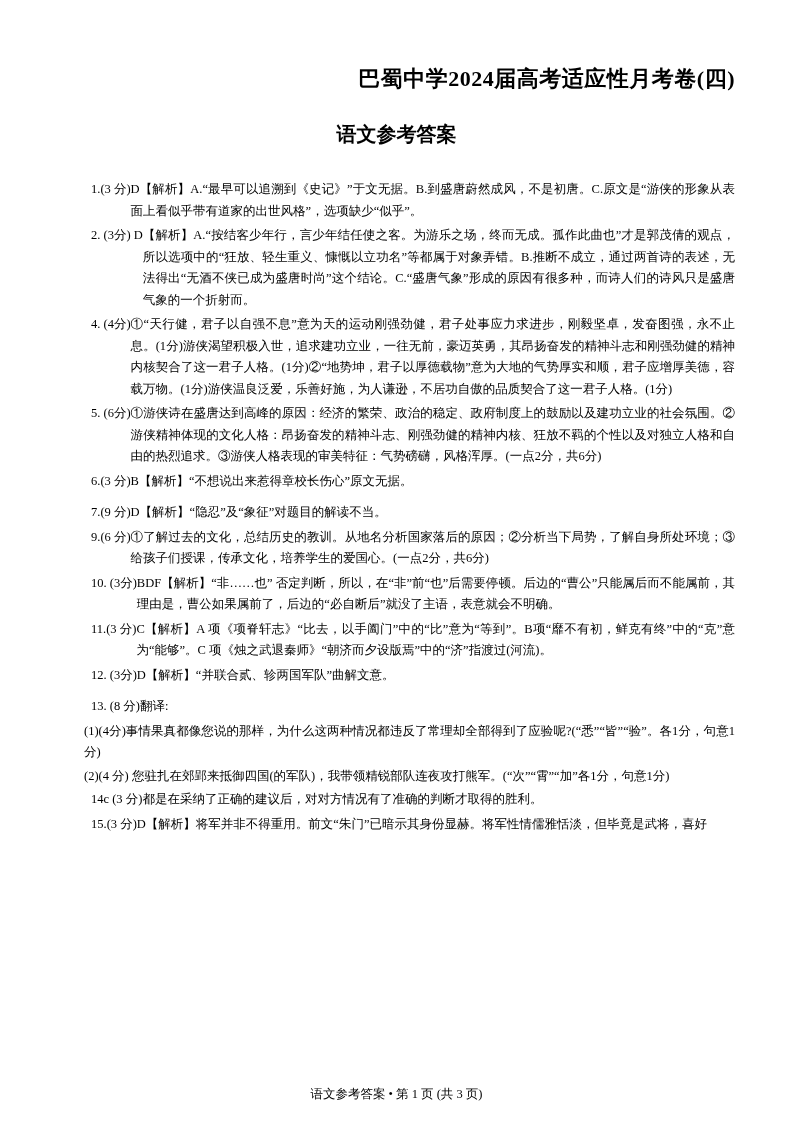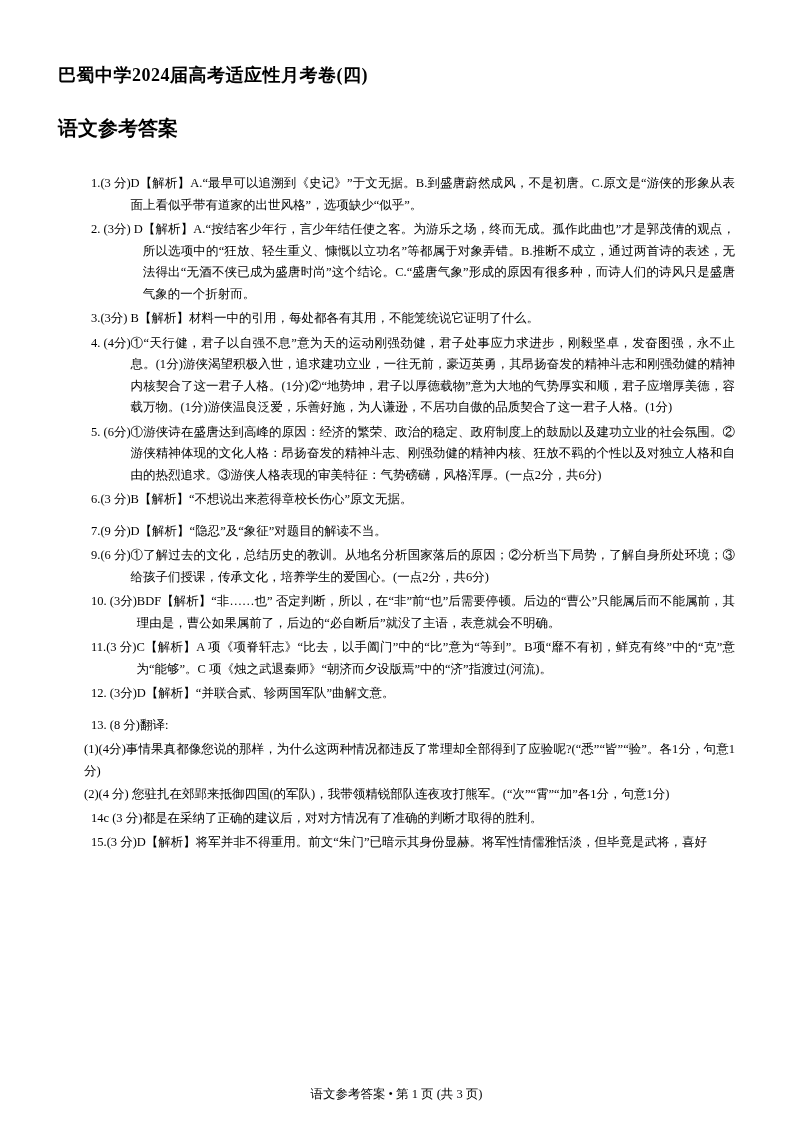--- a/index.html
+++ b/index.html
@@ -16,30 +16,30 @@
     overflow: hidden;
   }
   .page {
     width: 793px;
     height: 1121px;
     box-sizing: border-box;
     padding: 52px 58px 0 58px;
     position: relative;
   }
   .doc-title {
-    text-align: left;
-    font-size: 18px;
+    text-align: right;
+    font-size: 22px;
     font-weight: bold;
     letter-spacing: 0.5px;
     margin-top: 10px;
     margin-bottom: 0;
     line-height: 1.5;
   }
   .doc-subtitle {
-    text-align: left;
+    text-align: center;
     font-size: 20px;
     font-weight: bold;
     margin-top: 24px;
     margin-bottom: 0;
     line-height: 1.5;
   }
   .body-block {
     margin-top: 30px;
   }
   .item {
@@ -92,24 +92,20 @@
     <div class="item">
       <span class="num">1.(3 分)</span>
       <span class="txt">D【解析】A.“最早可以追溯到《史记》”于文无据。B.到盛唐蔚然成风，不是初唐。C.原文是“游侠的形象从表面上看似乎带有道家的出世风格”，选项缺少“似乎”。</span>
     </div>
 
     <div class="item">
       <span class="num">2. (3分) D</span>
       <span class="txt">【解析】A.“按结客少年行，言少年结任使之客。为游乐之场，终而无成。孤作此曲也”才是郭茂倩的观点，所以选项中的“狂放、轻生重义、慷慨以立功名”等都属于对象弄错。B.推断不成立，通过两首诗的表述，无法得出“无酒不侠已成为盛唐时尚”这个结论。C.“盛唐气象”形成的原因有很多种，而诗人们的诗风只是盛唐气象的一个折射而。</span>
     </div>
 
-    <div class="item">
-      <span class="num">3.(3分) B</span>
-      <span class="txt">【解析】材料一中的引用，每处都各有其用，不能笼统说它证明了什么。</span>
-    </div>
 
     <div class="item">
       <span class="num">4. (4分)</span>
       <span class="txt">①“天行健，君子以自强不息”意为天的运动刚强劲健，君子处事应力求进步，刚毅坚卓，发奋图强，永不止息。(1分)游侠渴望积极入世，追求建功立业，一往无前，豪迈英勇，其昂扬奋发的精神斗志和刚强劲健的精神内核契合了这一君子人格。(1分)②“地势坤，君子以厚德载物”意为大地的气势厚实和顺，君子应增厚美德，容载万物。(1分)游侠温良泛爱，乐善好施，为人谦逊，不居功自傲的品质契合了这一君子人格。(1分)</span>
     </div>
 
     <div class="item">
       <span class="num">5. (6分)</span>
       <span class="txt">①游侠诗在盛唐达到高峰的原因：经济的繁荣、政治的稳定、政府制度上的鼓励以及建功立业的社会氛围。②游侠精神体现的文化人格：昂扬奋发的精神斗志、刚强劲健的精神内核、狂放不羁的个性以及对独立人格和自由的热烈追求。③游侠人格表现的审美特征：气势磅礴，风格浑厚。(一点2分，共6分)</span>
     </div>

